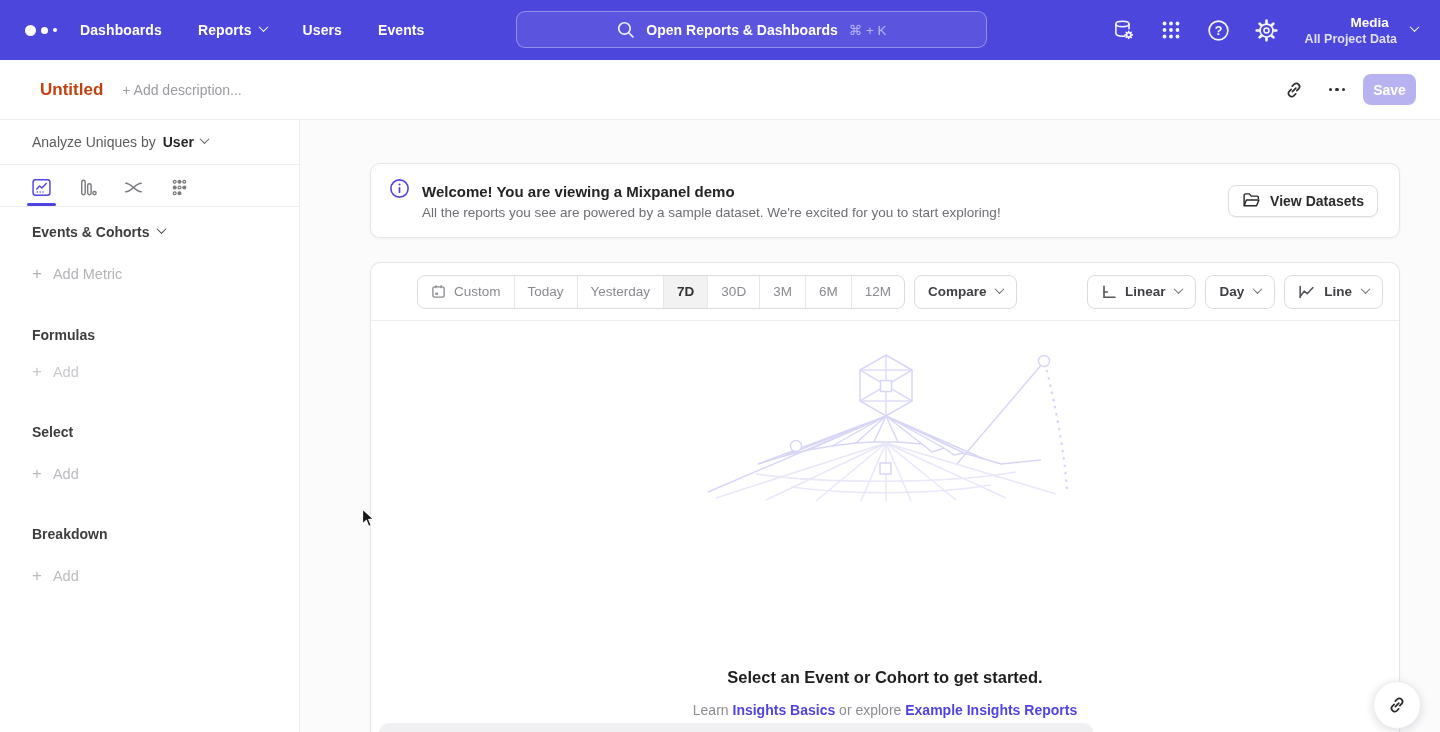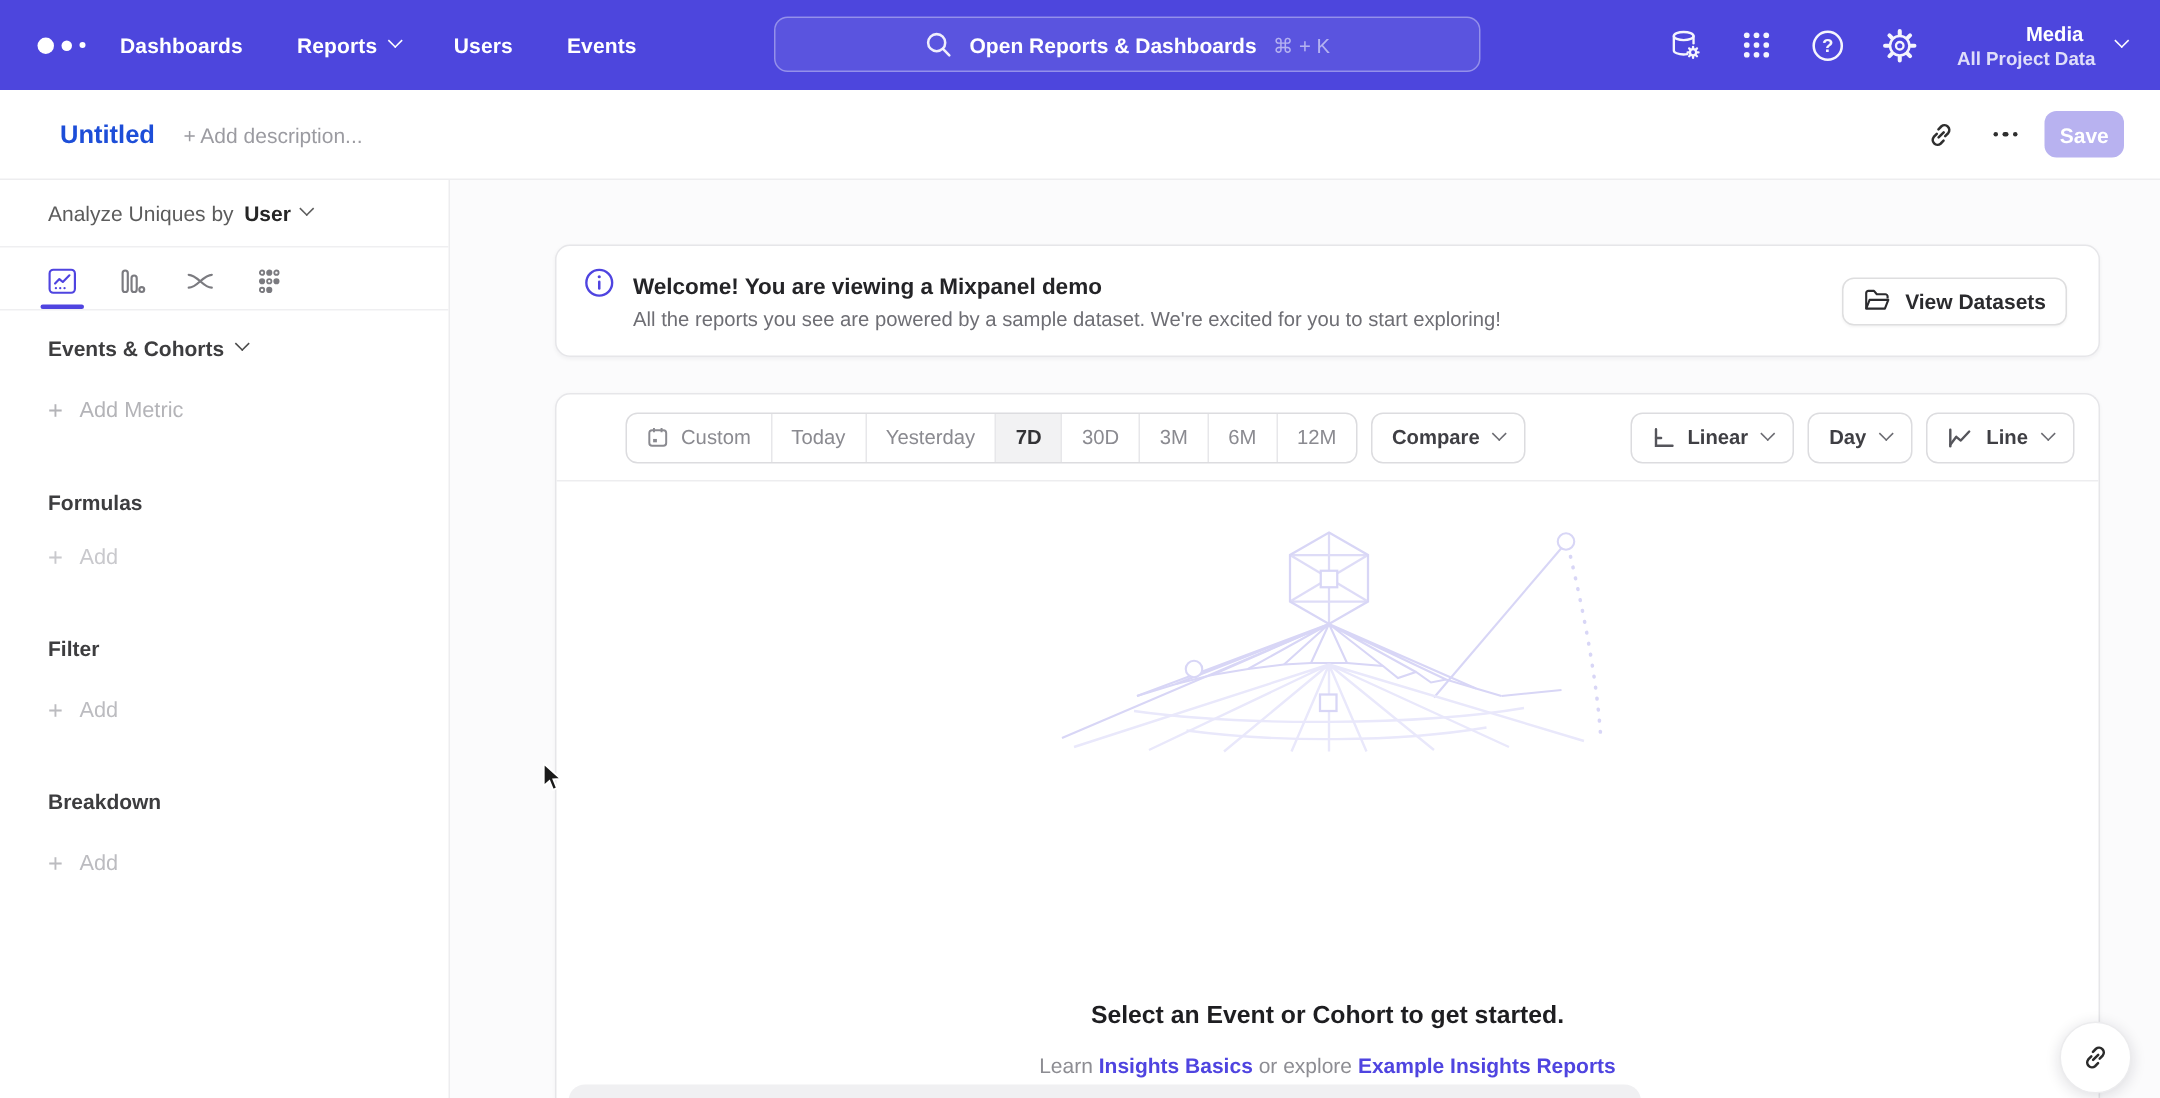--- a/index.html
+++ b/index.html
@@ -42,21 +42,21 @@
   .project-switch { display:flex; align-items:center; margin-left:26px; cursor:pointer; color:#fff; }
   .project-name { font-size:13.5px; font-weight:700; line-height:17px;padding-left:46px; }
   .project-sub  { font-size:12.5px; font-weight:600; color:rgba(255,255,255,0.82); line-height:16px; }
   .project-switch .chev { margin-left:14px; }
 
   
   .report-header {
     position:absolute; top:60px; left:0; width:1440px; height:60px; background:#fff;
     border-bottom:1px solid #ededef; display:flex; align-items:center; z-index:20;
   }
-  .report-title { font-size:17px; font-weight:700; color:#1d4ed8; margin-left:40px; cursor:text; }
+  .report-title { font-size:17px; font-weight:700; color:#c2410c; margin-left:40px; cursor:text; }
   .report-desc  { font-size:14px; color:#9b9ba1; margin-left:19px; cursor:text; }
   .header-actions { position:absolute; right:24px; display:flex; align-items:center; gap:9px; }
   .icon-btn { width:34px; height:34px; display:flex; align-items:center; justify-content:center;
               color:#2f2f2f; border-radius:8px; cursor:pointer; }
   .dots-ic { display:flex; gap:3px; }
   .dots-ic i { width:3.5px; height:3.5px; border-radius:50%; background:#2f2f2f; }
   .save-btn {
     min-width:53px; height:31px; background:#b8b2f0; color:#fff; border:none; border-radius:8px;
     font-size:14px; font-weight:600; font-family:inherit; cursor:default; padding:0 4px;
   }
@@ -303,21 +303,21 @@
 
   <div class="sb-section-title" style="top:207px;">
     <span>Formulas</span>
   </div>
   <div class="sb-add faint" style="top:244px;">
     <span class="plus">+</span>
     <span class="lbl">Add</span>
   </div>
 
   <div class="sb-section-title" style="top:304px;">
-    <span>Filter</span>
+    <span>Select</span>
   </div>
   <div class="sb-add mid" style="top:346px;">
     <span class="plus">+</span>
     <span class="lbl">Add</span>
   </div>
 
   <div class="sb-section-title" style="top:406px;">
     <span>Breakdown</span>
   </div>
   <div class="sb-add mid" style="top:448px;">

